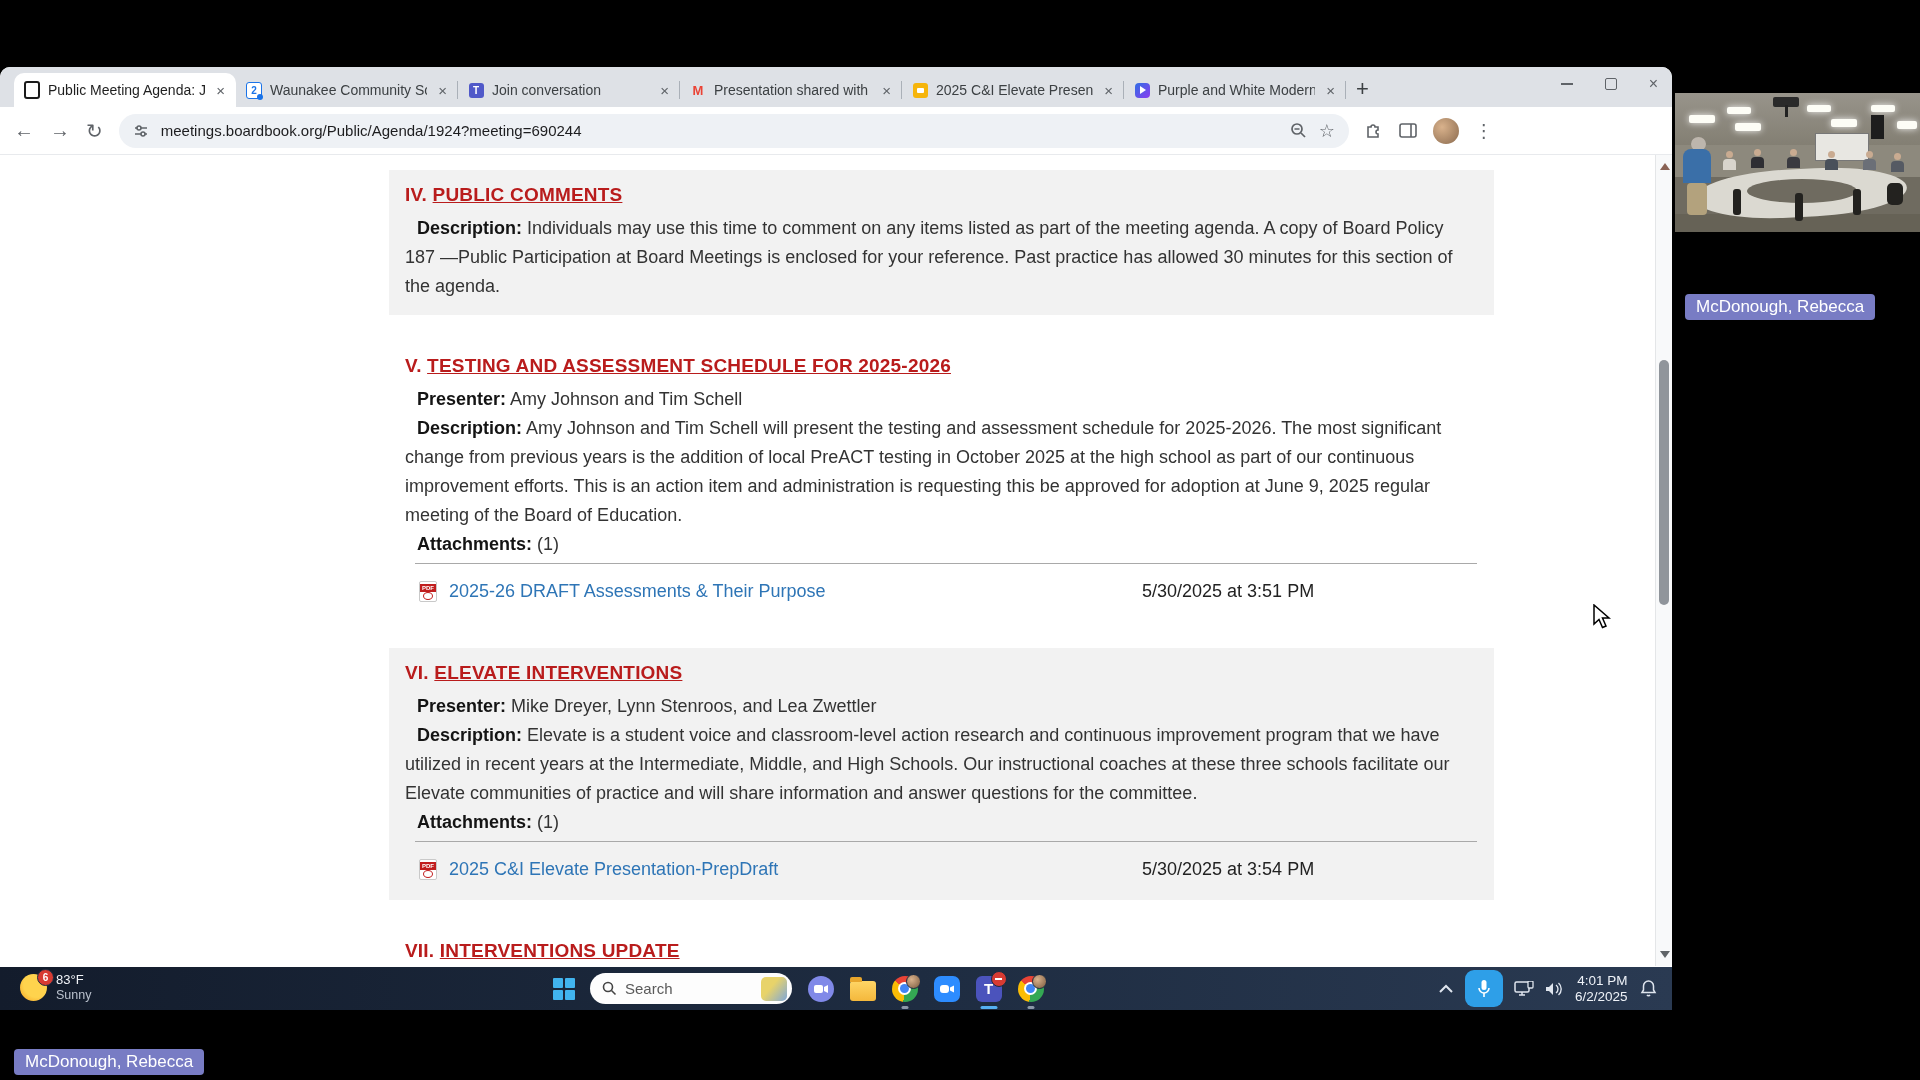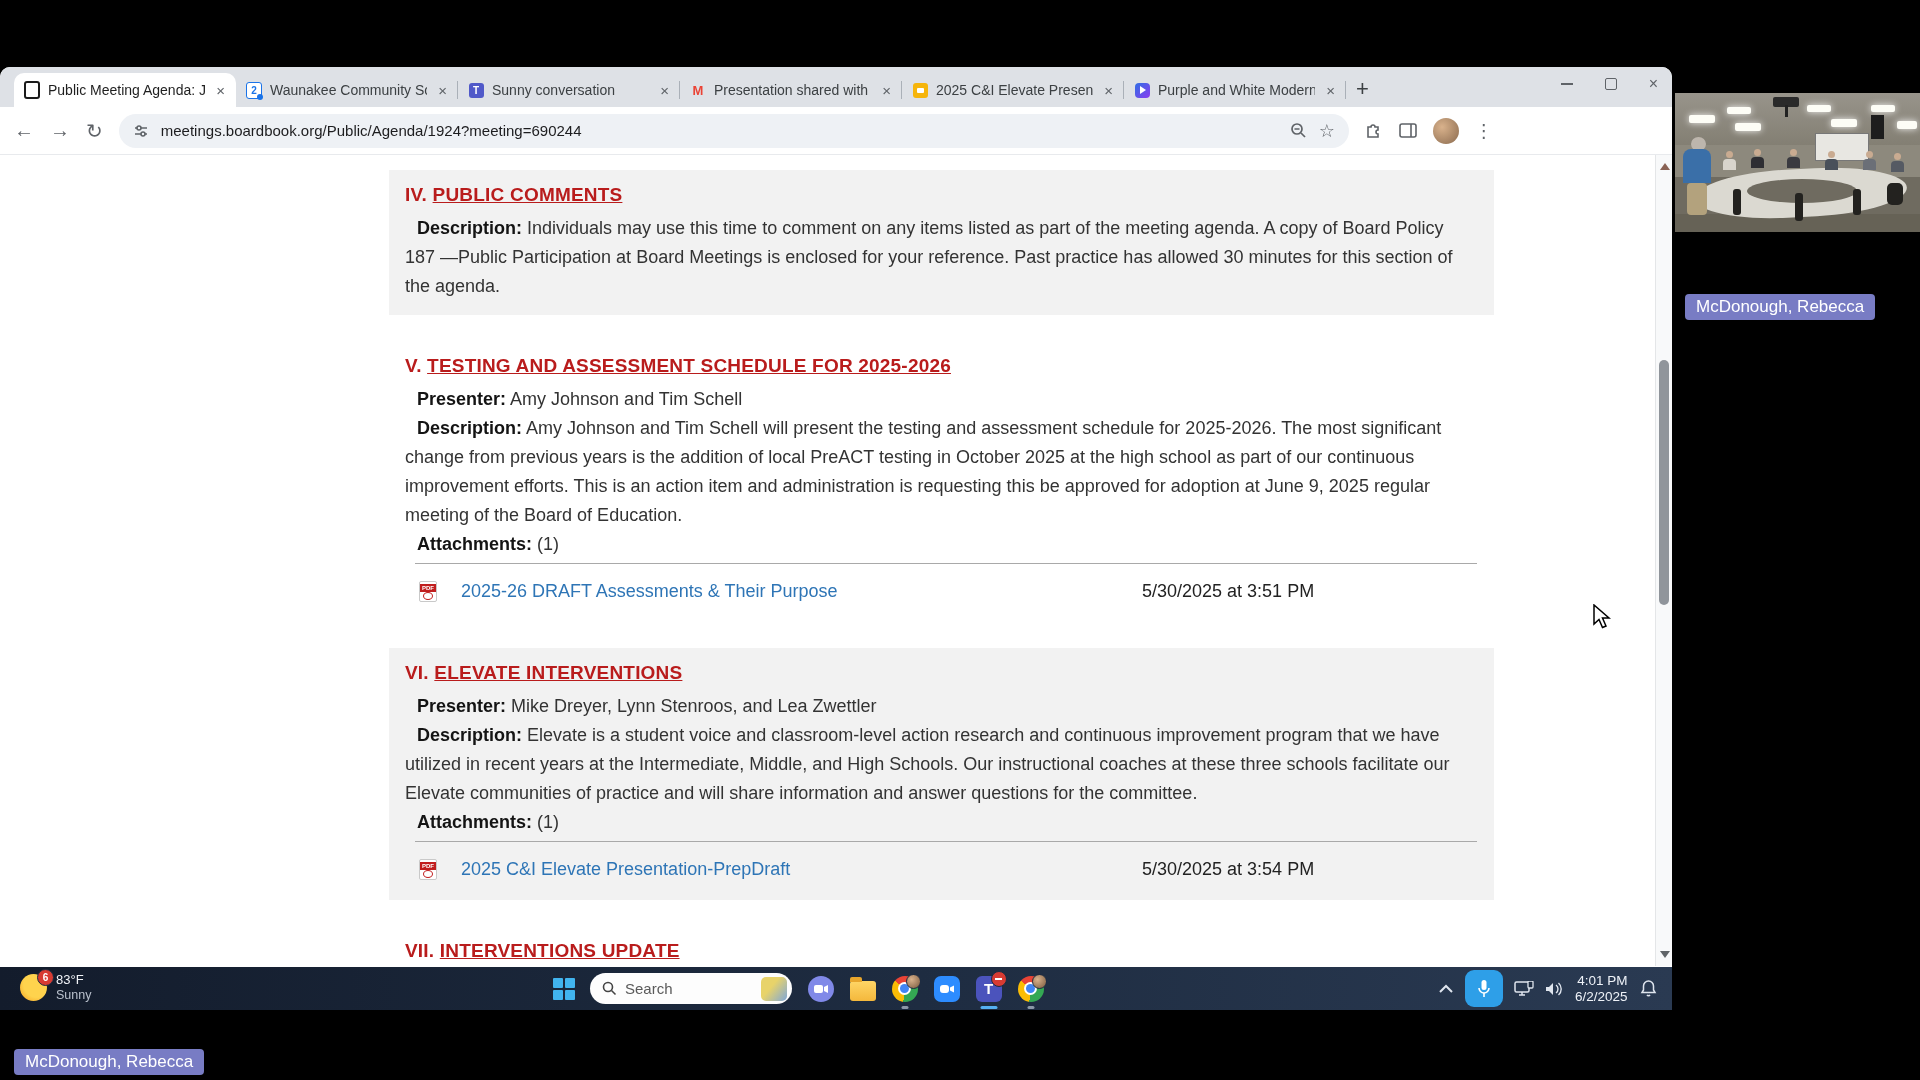--- a/index.html
+++ b/index.html
@@ -56,21 +56,21 @@
   .content{position:absolute;left:389px;top:15px;width:1105px;color:#333;}
   .sec{padding:14px 16px;box-sizing:border-box;}
   .sec.shaded{background:#f2f2f2;}
   .sec + .sec{margin-top:26px;}
   .sec-title{font-size:19px;font-weight:700;color:#b91c1c;margin-bottom:8px;letter-spacing:.2px;}
   .t-underline{text-decoration:underline;}
   .kv{font-size:18px;line-height:29px;color:#333;}
   .kv b{color:#141414;margin-left:12px;}
   .desc{max-width:1058px;}
   .att-sep{border:0;border-top:1px solid #a9a9a9;margin:4px 0 10px 10px;width:1062px;}
-  .att-row{position:relative;height:34px;margin-left:14px;display:flex;align-items:center;gap:24px;font-size:18px;}
+  .att-row{position:relative;height:34px;margin-left:14px;display:flex;align-items:center;gap:12px;font-size:18px;}
   .att-link{color:#2e75b6;}
   .att-ts{position:absolute;left:723px;color:#222;}
   .pdf-icon{width:16px;height:19px;background:#fff;border:1px solid #c9c9c9;border-radius:2px;position:relative;
             display:flex;align-items:flex-end;justify-content:center;}
   .pdf-icon b{font-size:6px;color:#fff;background:#c11e1e;width:100%;text-align:center;line-height:8px;position:absolute;top:2px;left:0;}
   .pdf-icon i{width:8px;height:6px;border:1.5px solid #c11e1e;border-radius:50%;margin-bottom:1px;}
 
   
   .taskbar{position:absolute;left:0;top:967px;width:1672px;height:43px;
            background:linear-gradient(90deg,#131c2c,#1e2c41 55%,#2a3a52);}
@@ -161,21 +161,21 @@
               <i></i>
             </span>
         </span>
         <span class="tab-title">Waunakee Community Sch</span>
         <span class="tab-close">×</span>
       </div>
       <div class="tab">
         <span class="favicon">
             <span class="fav-teams">T</span>
           </span>
-        <span class="tab-title">Sunny conversation</span>
+        <span class="tab-title">Join conversation</span>
         <span class="tab-close">×</span>
       </div>
       <div class="tab">
         <span class="favicon">
             <span class="fav-gmail">M</span>
           </span>
         <span class="tab-title">Presentation shared with yo</span>
         <span class="tab-close">×</span>
       </div>
       <div class="tab">

